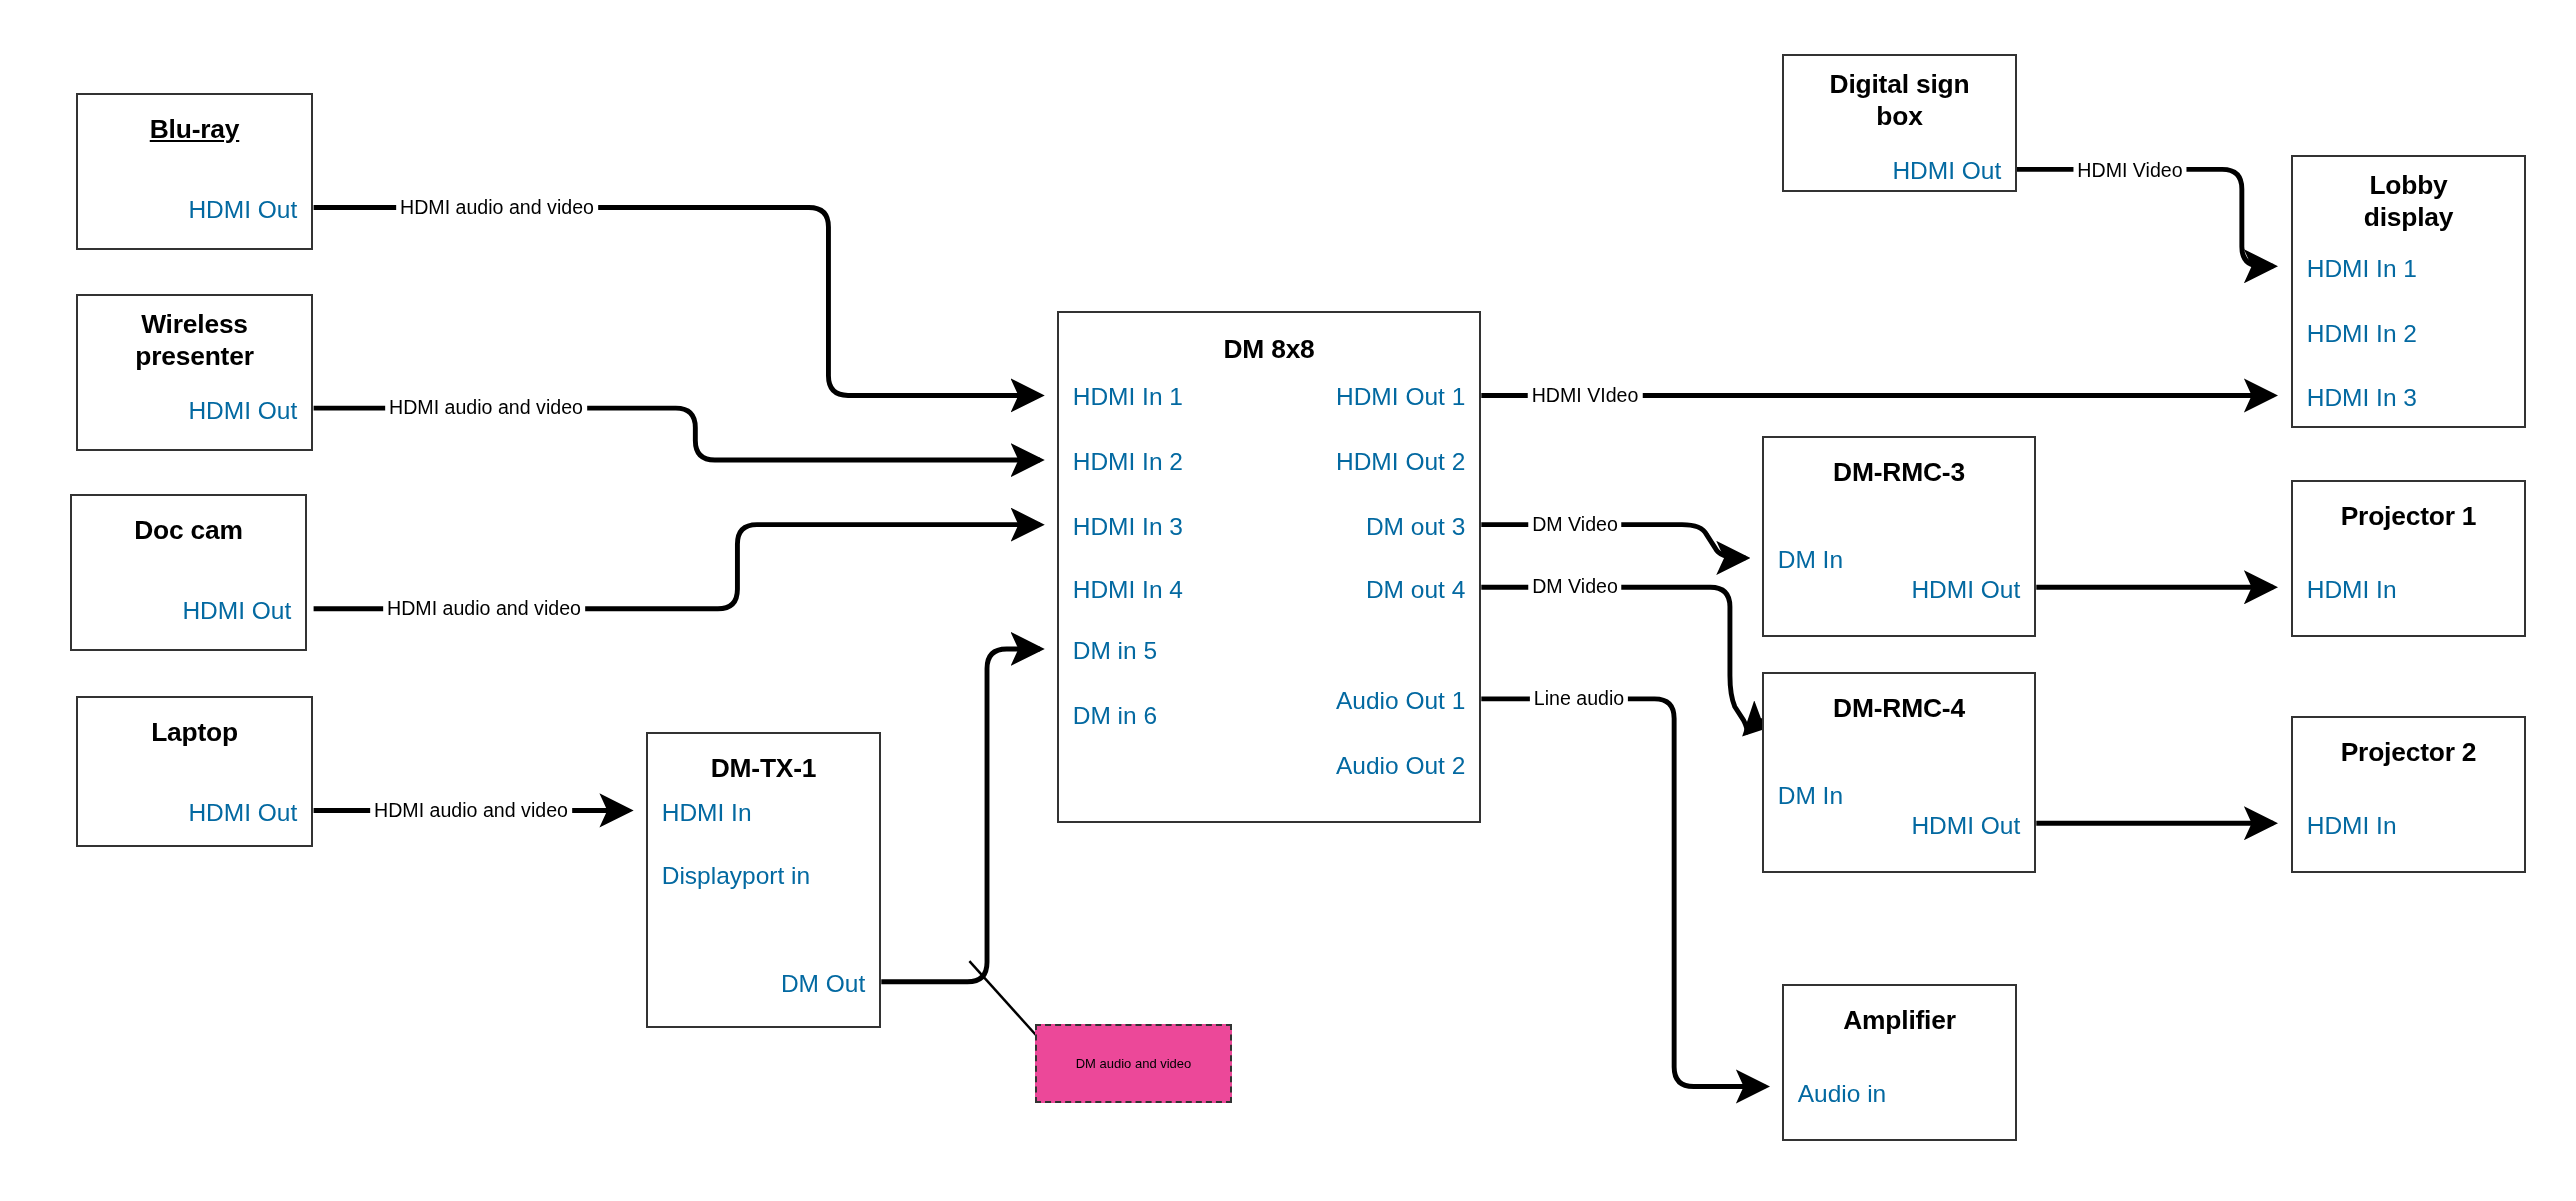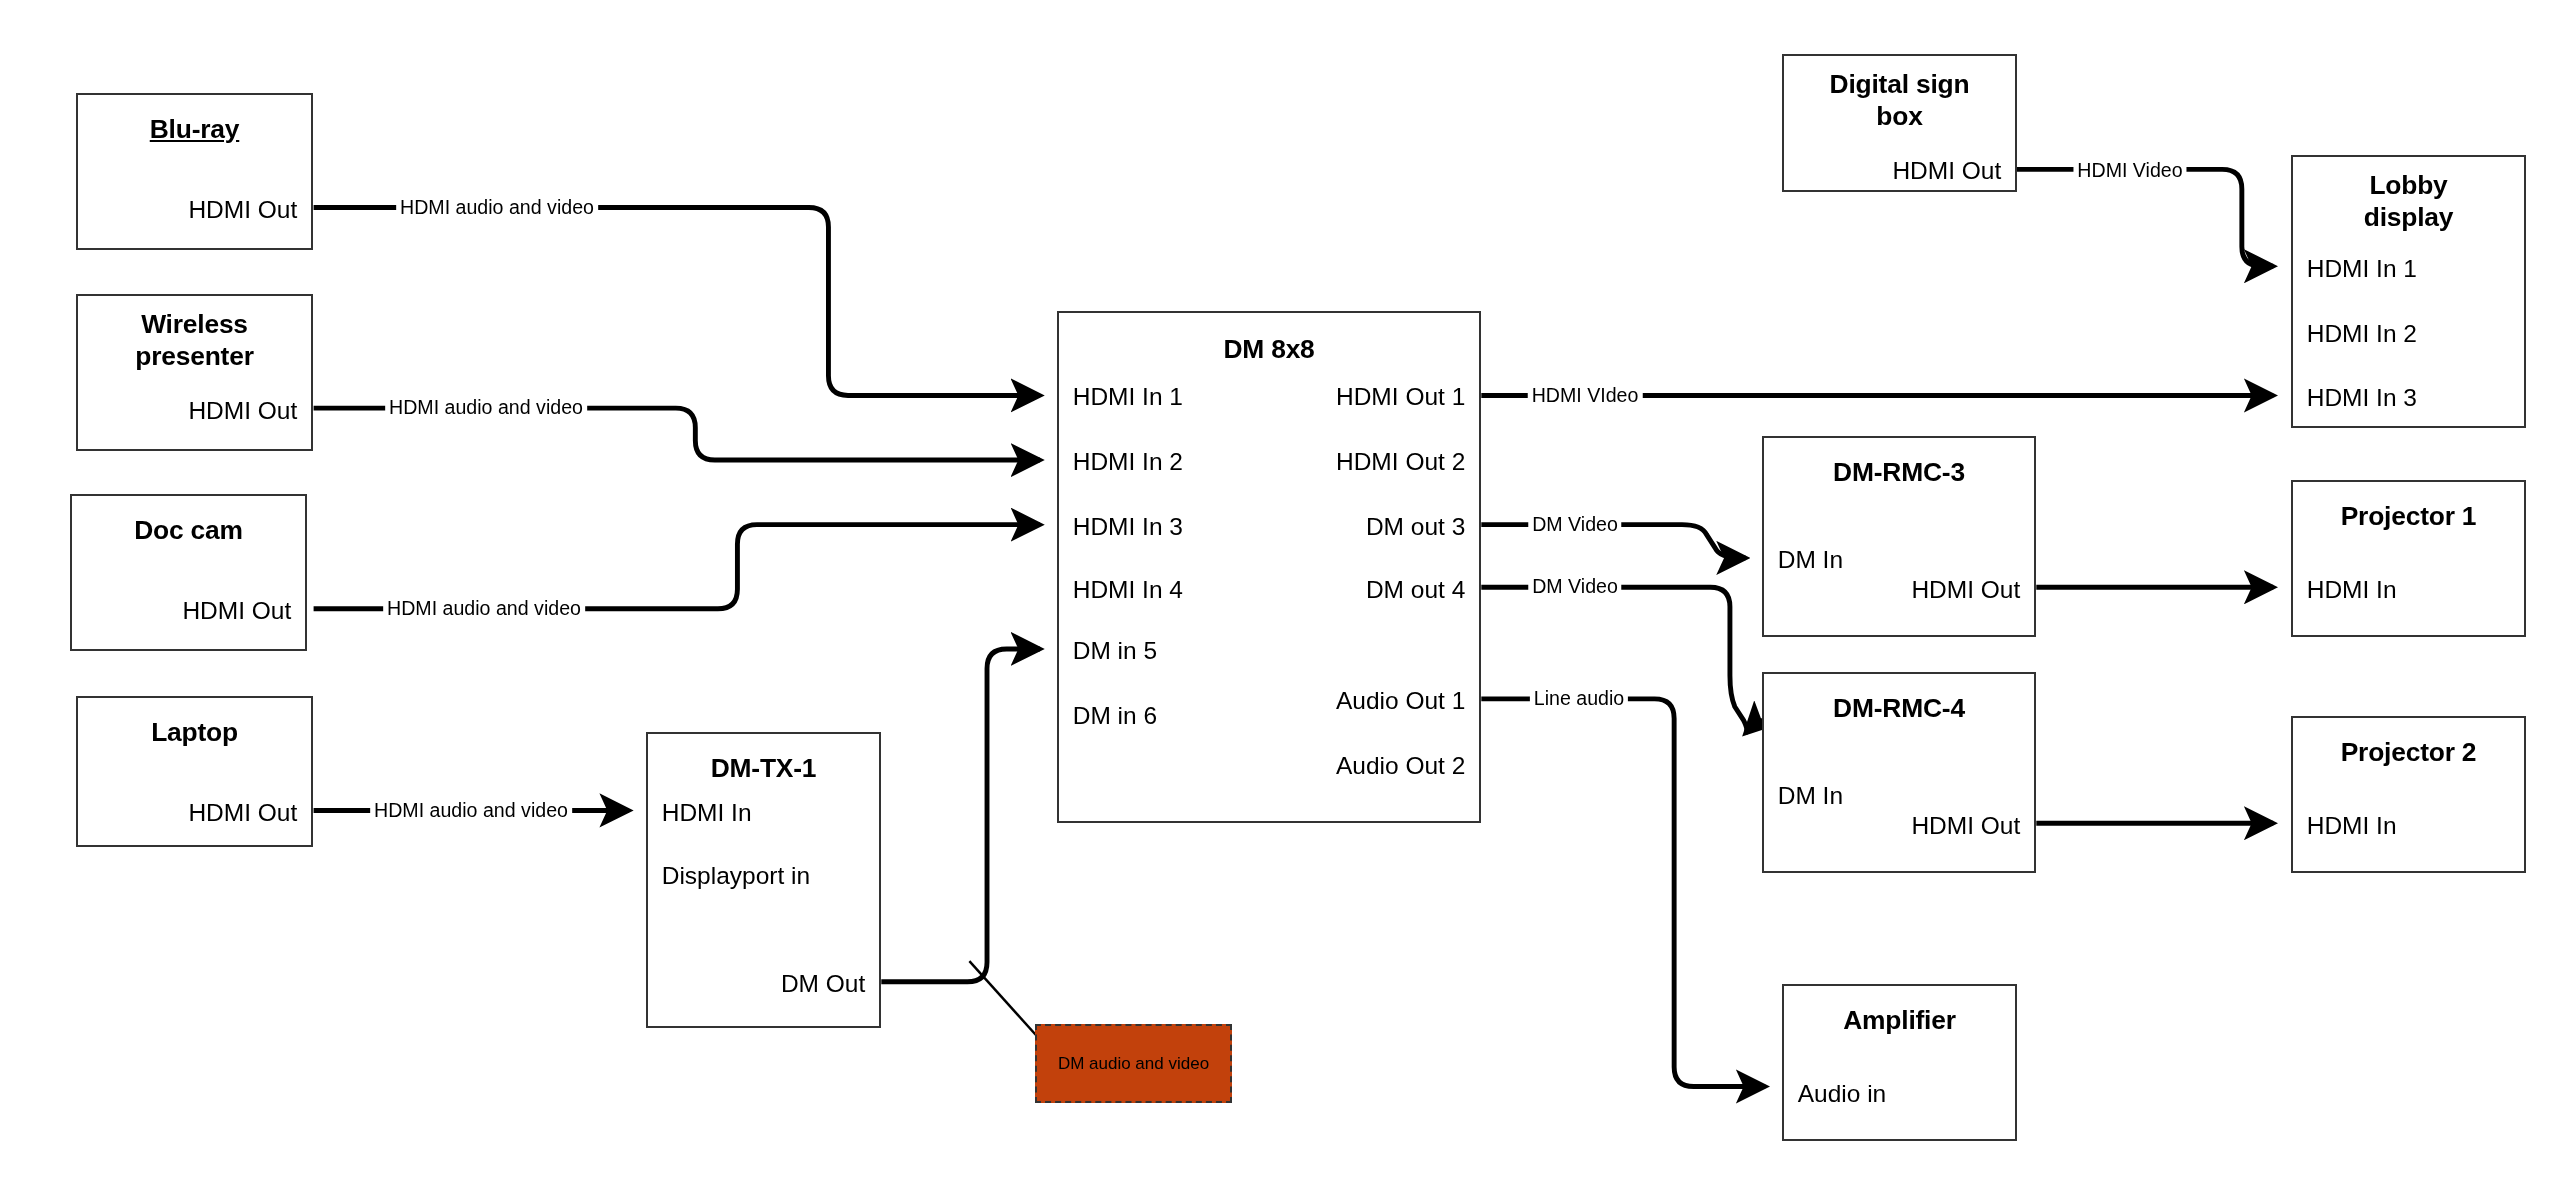--- a/index.html
+++ b/index.html
@@ -37,21 +37,21 @@
     font-weight:bold;
     font-size:26.4px;
     line-height:32px;
     color:#000000;
     letter-spacing:-0.2px;
   }
   .port{
     position:absolute;
     font-size:24.5px;
     line-height:27.4px;
-    color:#000000;
+    color:#0369a1;
     white-space:nowrap;
   }
   .port.left{ left:13.7px; text-align:left; }
   .port.right{ right:13.7px; text-align:right; }
 
   
   .elabel{
     position:absolute;
     font-size:19.6px;
     line-height:23.5px;
@@ -60,26 +60,26 @@
     white-space:nowrap;
     padding:0 3.9px;
     z-index:6;
     transform:translate(-50%,-50%);
   }
   
   .callout{
     position:absolute;
     box-sizing:border-box;
     border:2px dashed #333333;
-    background:#c2410c;
+    background:#ec4899;
     display:flex;
     align-items:center;
     justify-content:center;
     text-align:center;
-    font-size:17px;
+    font-size:13px;
     line-height:25.5px;
     color:#000000;
     z-index:6;
   }
 </style>
 </head>
 <body>
 
 <div id="stage">
 

